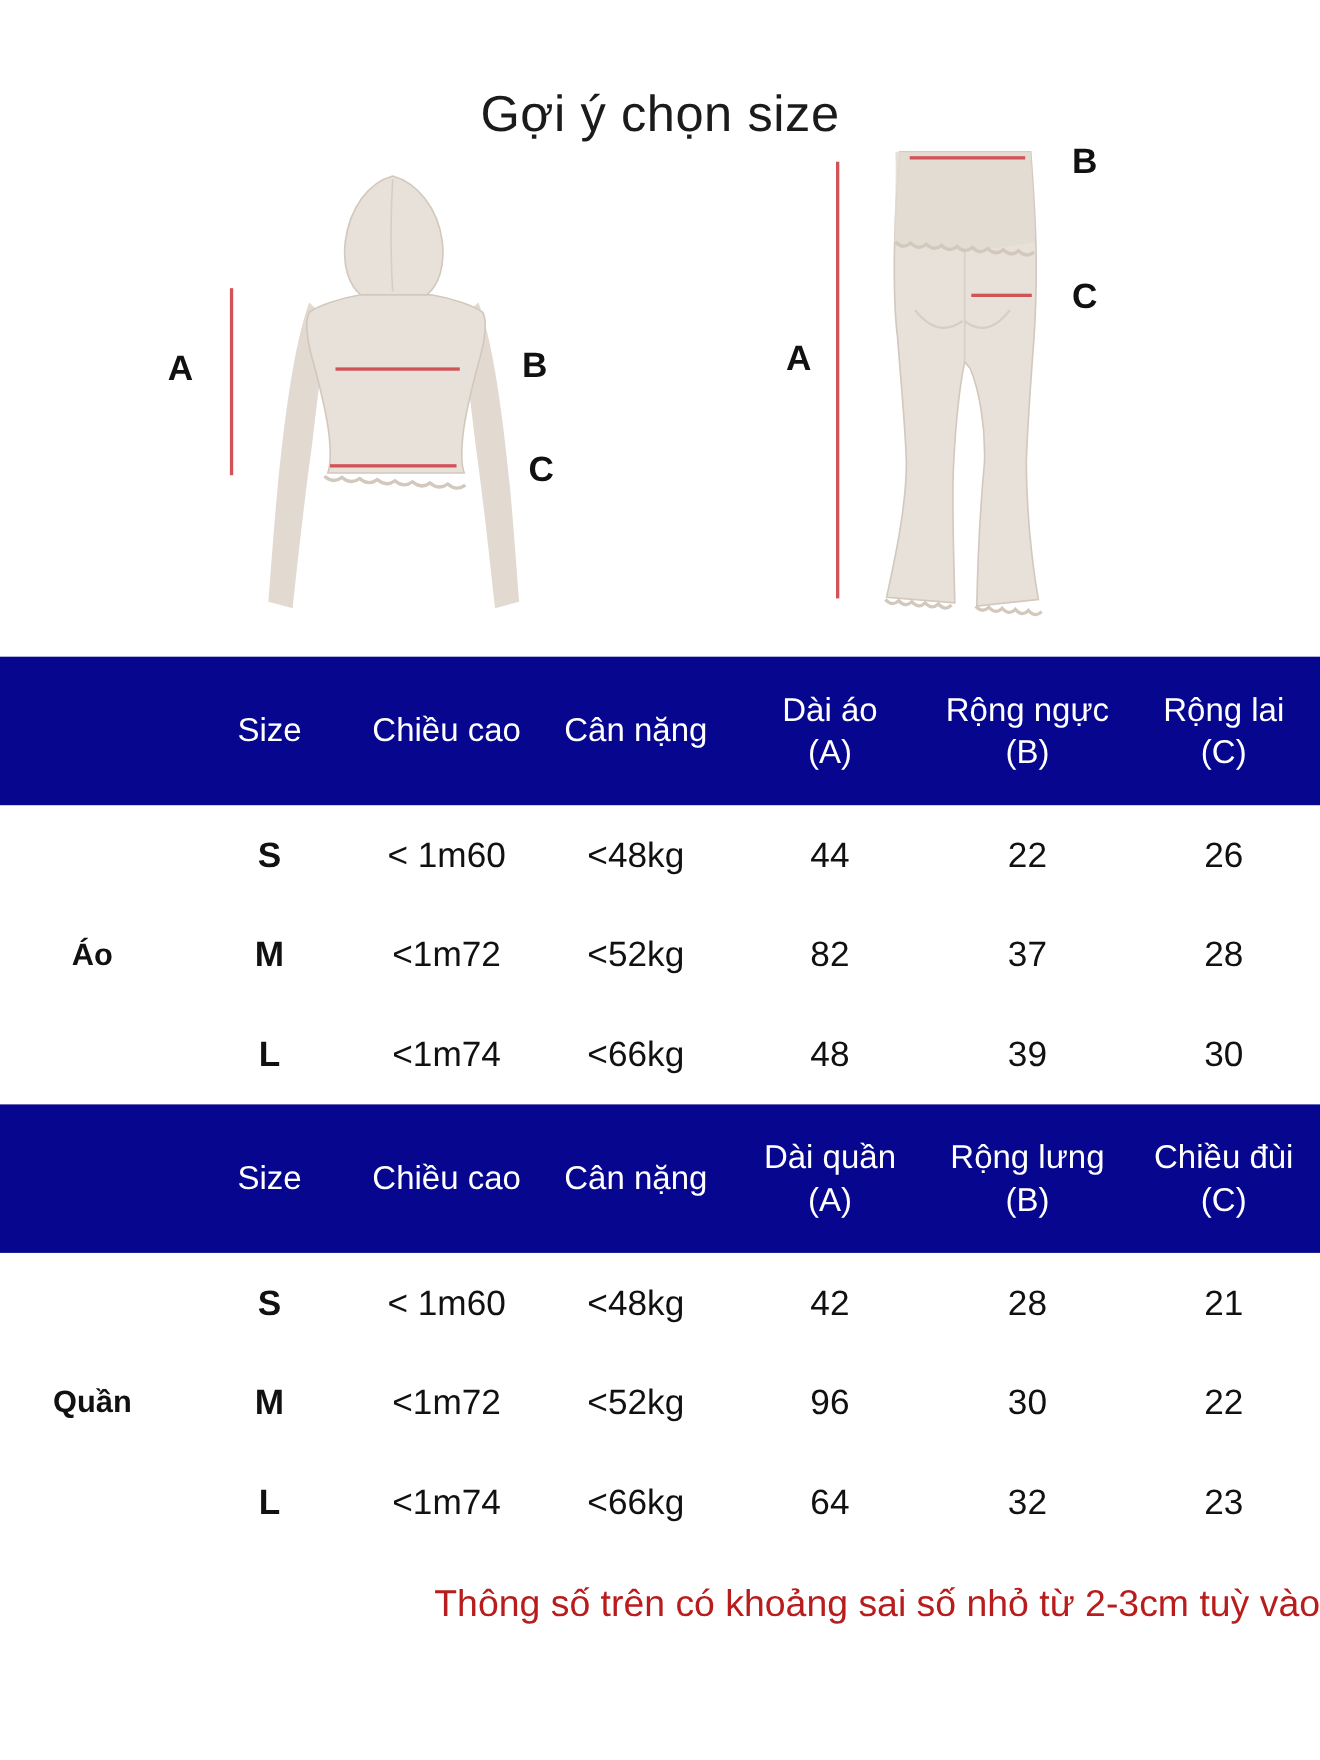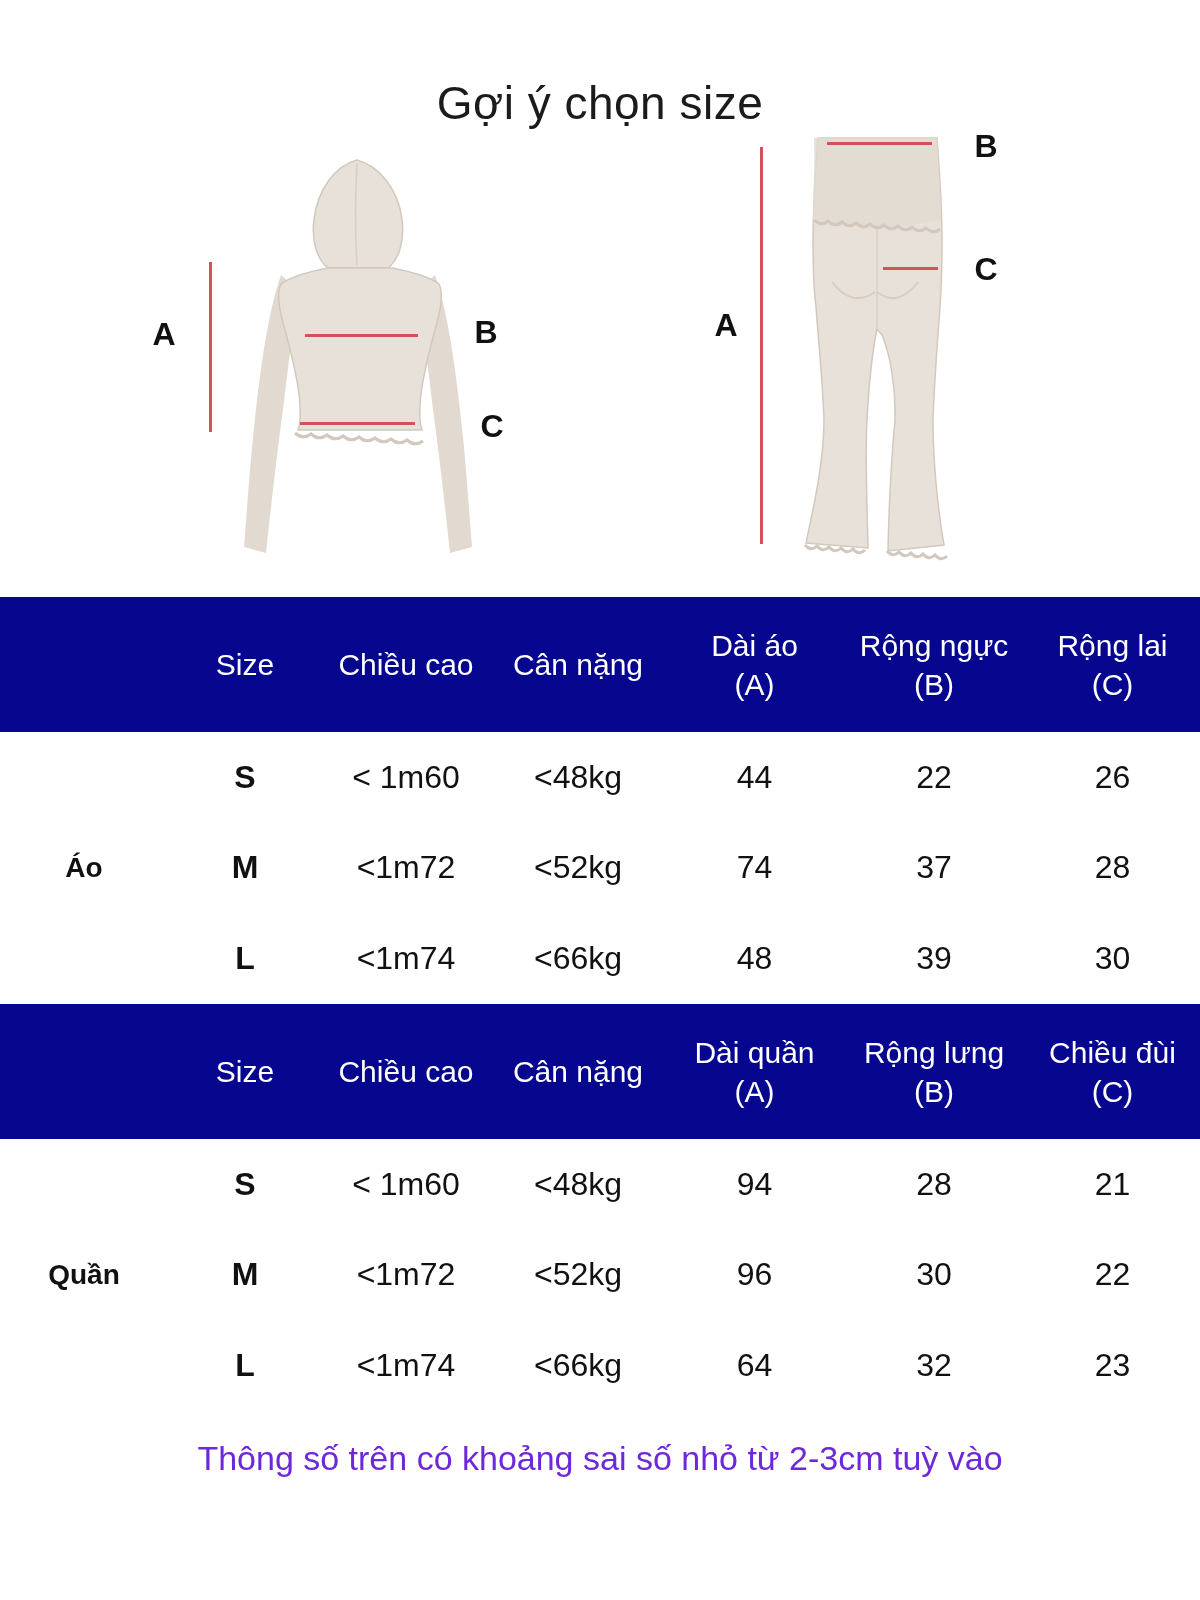--- a/index.html
+++ b/index.html
@@ -43,22 +43,22 @@
     align-items:center;
   }
   .cell{text-align:center;font-size:32px;font-weight:400;color:#111;}
   .cell.size{font-weight:700;}
   .group-label{
     position:absolute;left:0;width:168px;height:272px;
     display:flex;align-items:center;justify-content:center;
     font-size:28px;font-weight:700;color:#111;
   }
   .footer-note{
-    position:absolute;top:1432px;left:0;width:1200px;text-align:center;
-    font-size:34px;line-height:53px;color:#6d28d9;
+    position:absolute;top:1432px;left:0;width:1200px;text-align:right;
+    font-size:34px;line-height:53px;color:#b91c1c;
   }
 </style>
 </head>
 <body>
 
 <div id="canvas">
 
   <div class="page-title">Gợi ý chọn size</div>
 
   <svg class="garment-svg" style="left:237px;top:157px" width="240" height="400" viewBox="0 0 240 400">
@@ -134,21 +134,21 @@
       <div class="cell">&lt;48kg</div>
       <div class="cell">44</div>
       <div class="cell">22</div>
       <div class="cell">26</div>
     </div>
     <div class="trow">
       <div class="cell"></div>
       <div class="cell size">M</div>
       <div class="cell">&lt;1m72</div>
       <div class="cell">&lt;52kg</div>
-      <div class="cell">74</div>
+      <div class="cell">82</div>
       <div class="cell">37</div>
       <div class="cell">28</div>
     </div>
     <div class="trow">
       <div class="cell"></div>
       <div class="cell size">L</div>
       <div class="cell">&lt;1m74</div>
       <div class="cell">&lt;66kg</div>
       <div class="cell">48</div>
       <div class="cell">39</div>
@@ -181,21 +181,21 @@
         <div>(C)</div>
       </div>
   </div>
 
   <div class="tbody" style="top:1139px">
     <div class="trow">
       <div class="cell"></div>
       <div class="cell size">S</div>
       <div class="cell">&lt; 1m60</div>
       <div class="cell">&lt;48kg</div>
-      <div class="cell">94</div>
+      <div class="cell">42</div>
       <div class="cell">28</div>
       <div class="cell">21</div>
     </div>
     <div class="trow">
       <div class="cell"></div>
       <div class="cell size">M</div>
       <div class="cell">&lt;1m72</div>
       <div class="cell">&lt;52kg</div>
       <div class="cell">96</div>
       <div class="cell">30</div>

